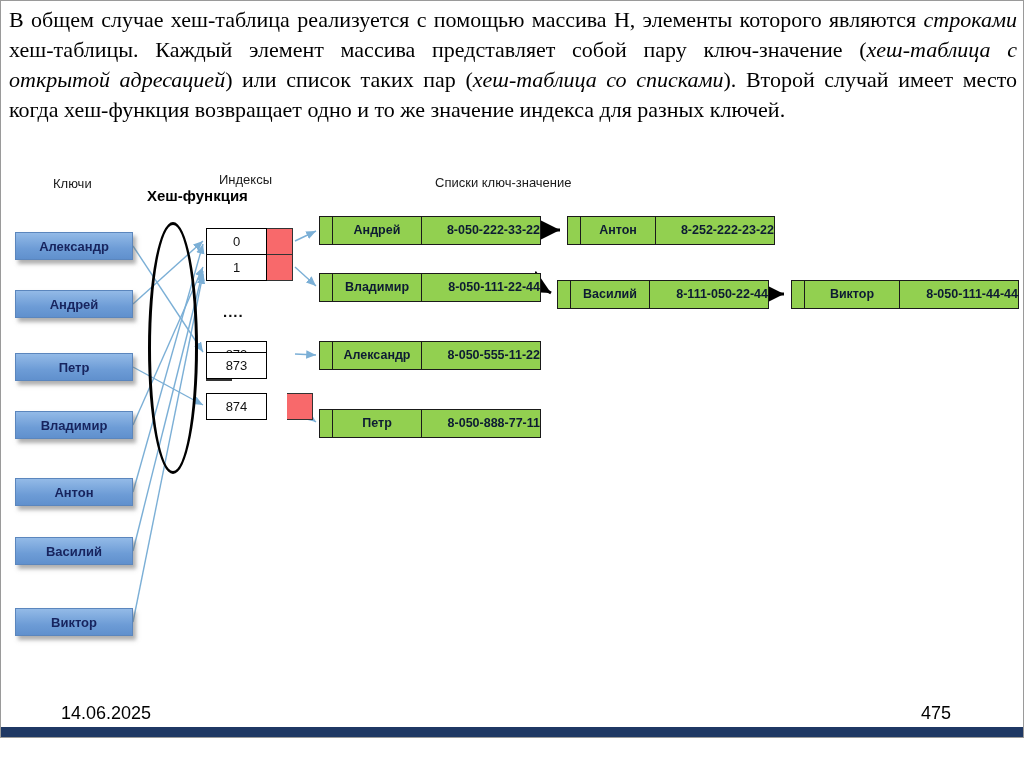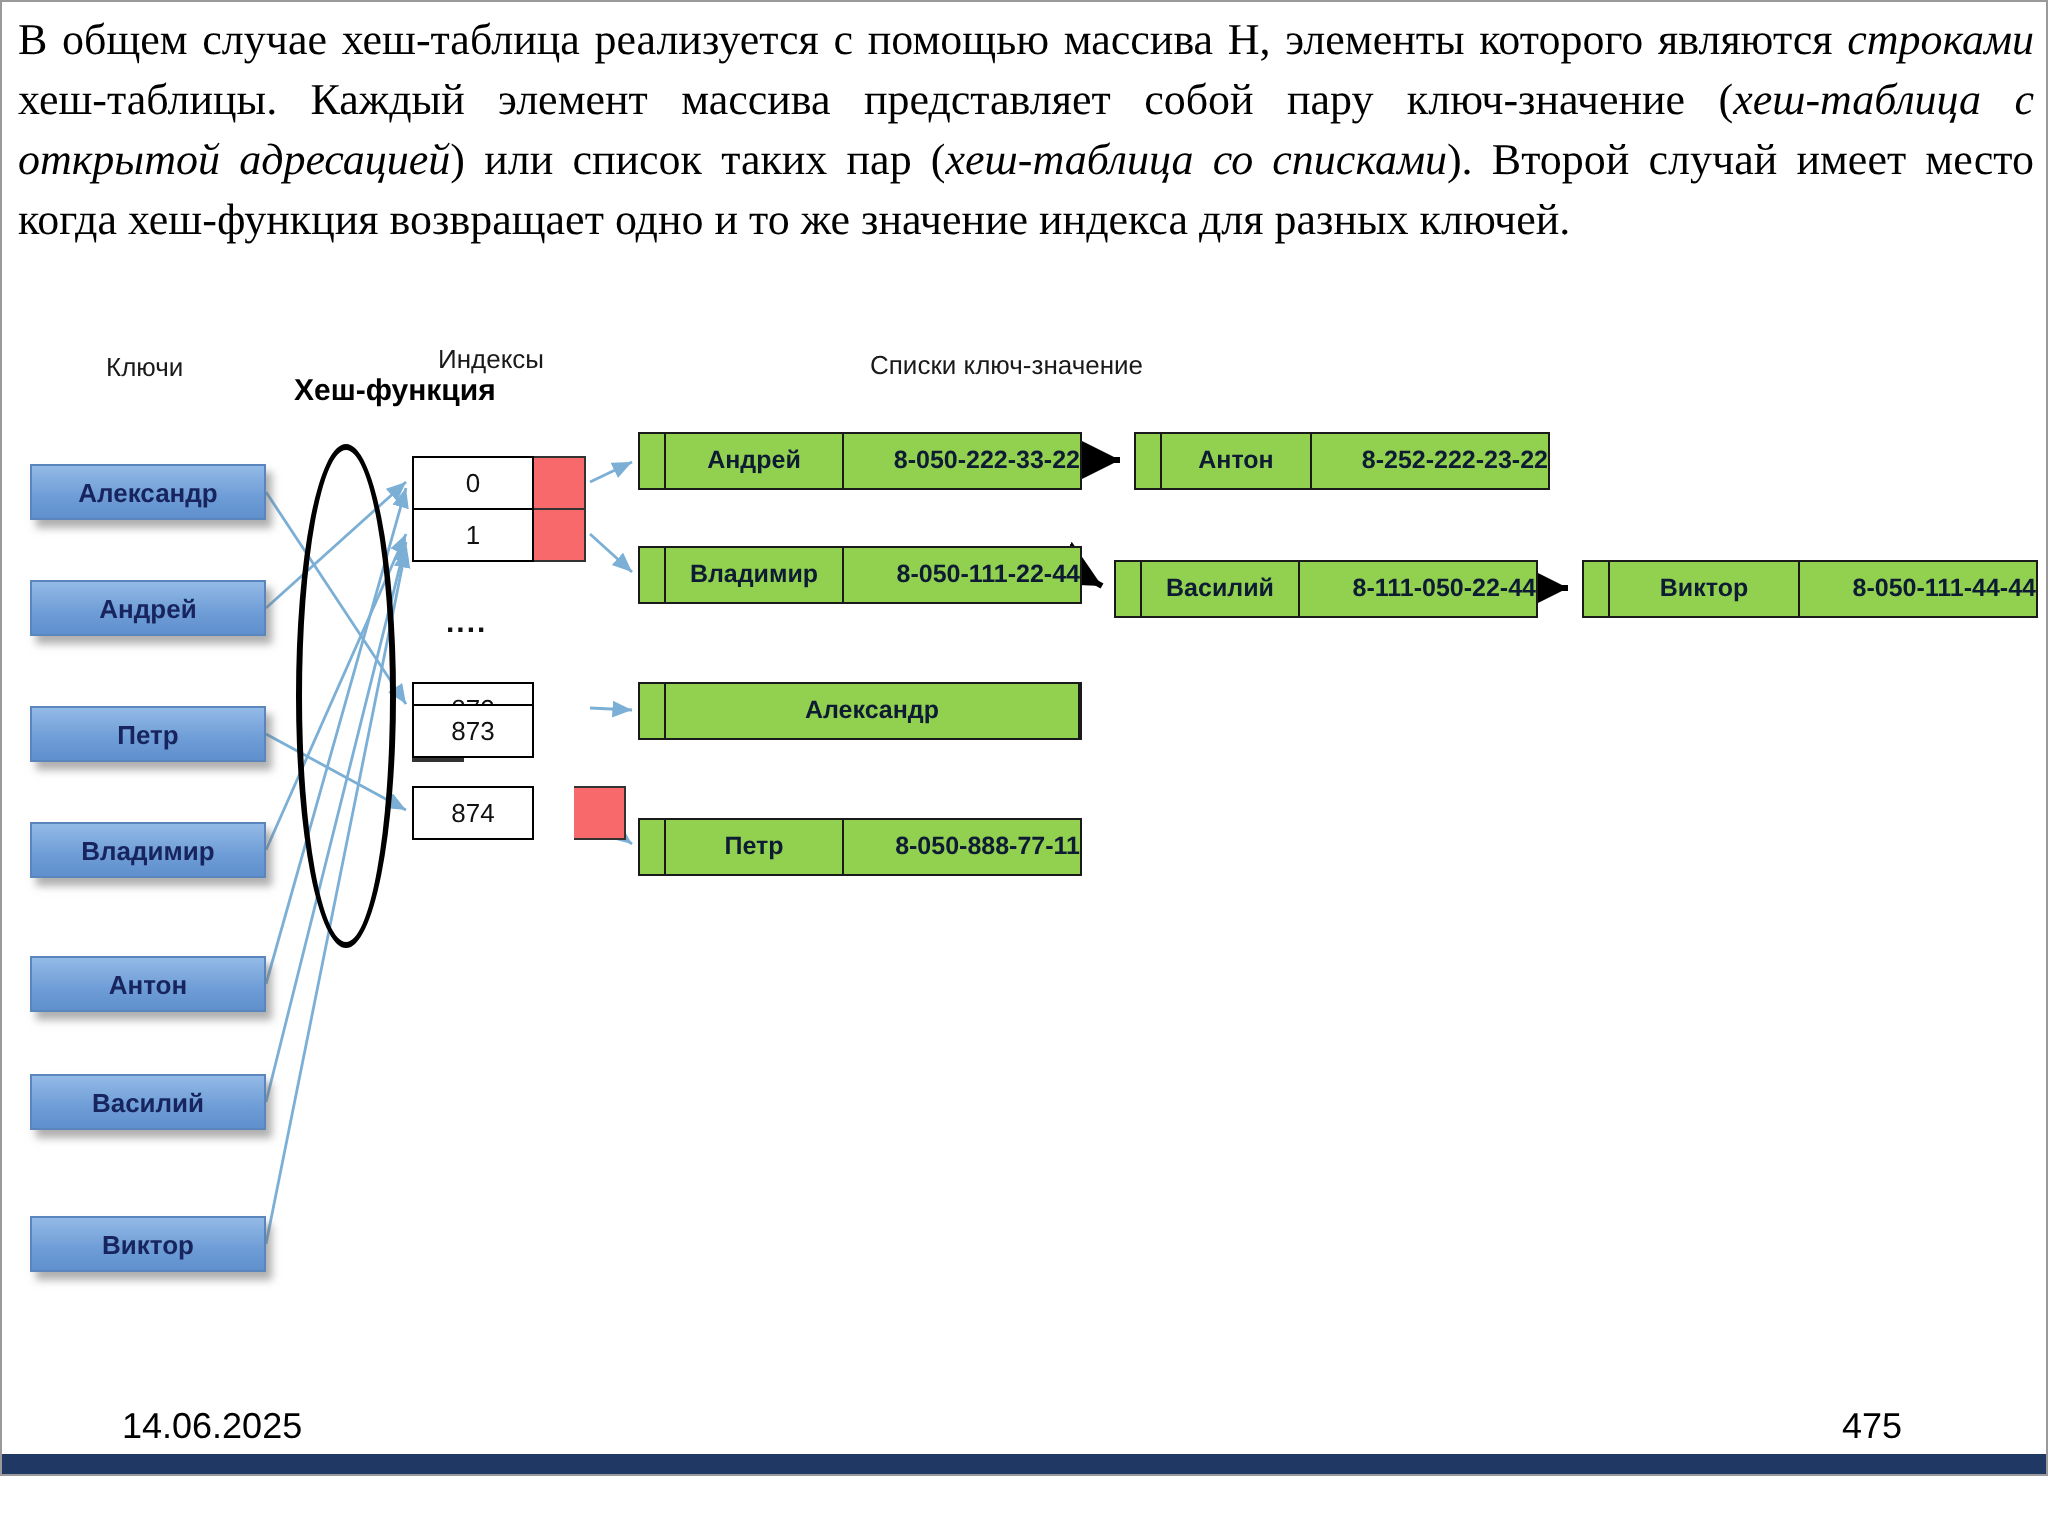--- a/index.html
+++ b/index.html
@@ -180,20 +180,21 @@
   </div>
   <div class="gbox" style="left:790px; top:279px; width:228px;">
     <div class="gstub"></div>
     <div class="gname">Виктор</div>
     <div class="gphone">8-050-111-44-44</div>
   </div>
 
   <div class="gbox" style="left:318px; top:340px; width:222px;">
     <div class="gstub"></div>
     <div class="gname">Александр</div>
+    <div class="gphone">8-050-555-11-22</div>
   </div>
 
   <div class="gbox" style="left:318px; top:408px; width:222px;">
     <div class="gstub"></div>
     <div class="gname">Петр</div>
     <div class="gphone">8-050-888-77-11</div>
   </div>
 
   <div class="footer-date">14.06.2025</div>
   <div class="footer-page">475</div>

